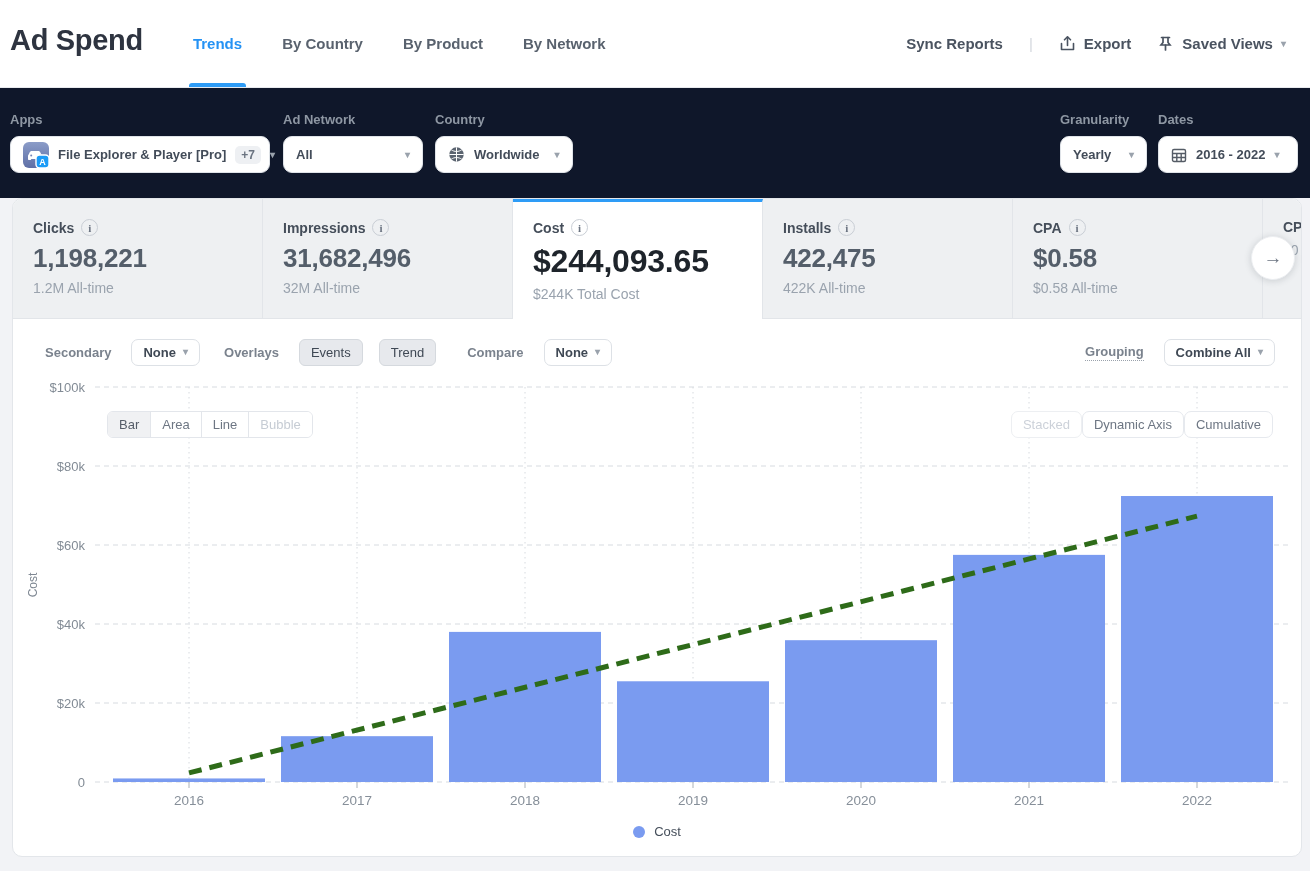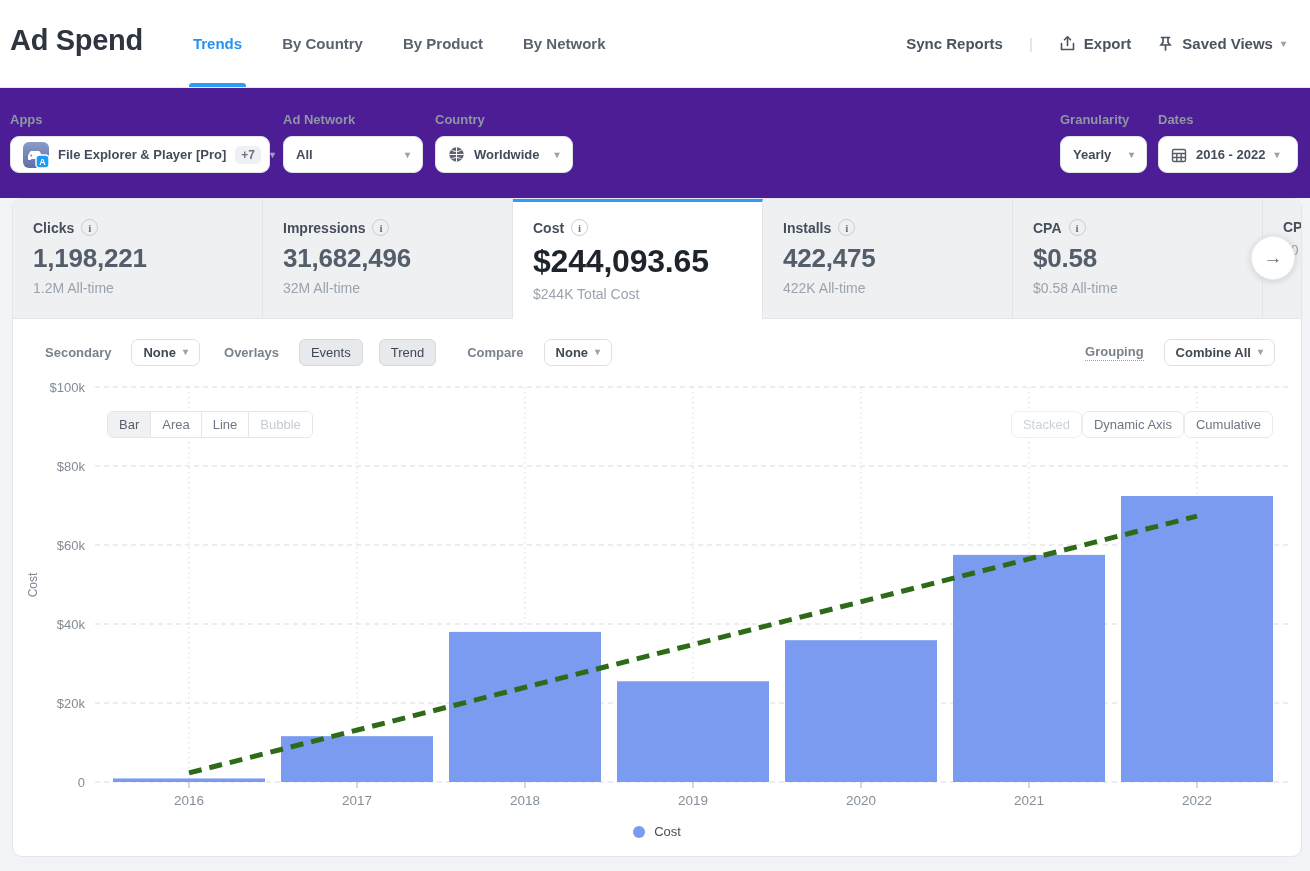--- a/index.html
+++ b/index.html
@@ -13,21 +13,21 @@
   .tab { position:relative; height:100%; display:flex; align-items:center; padding:0 20px; font-size:15px; font-weight:600; color:#59626e; cursor:pointer; }
   .tab.active { color:#2492f4; }
   .tab.active::after { content:""; position:absolute; left:16px; right:16px; bottom:0; height:4px; background:#2e9cf6; border-radius:3px 3px 0 0; }
   .header-actions { position:absolute; right:24px; top:0; height:100%; display:flex; align-items:center; gap:26px; font-size:15px; font-weight:600; color:#4a5360; }
   .header-action { display:flex; align-items:center; gap:8px; cursor:pointer; }
   .header-divider { color:#d4d8de; font-weight:400; }
   .hicon { width:17px; height:17px; display:inline-block; }
   .caret { font-size:10px; color:#9aa2ac; line-height:1; }
 
   
-  .filterbar { position:relative; height:110px; background:#4c1d95; padding:24px 10px 0 10px; }
+  .filterbar { position:relative; height:110px; background:#0f172a; padding:24px 10px 0 10px; }
   .filter-group { position:absolute; top:24px; }
   .filter-label { font-size:13px; font-weight:600; color:#8e97a3; margin-bottom:9px; }
   .filter-control { height:37px; background:#fff; border:1px solid #dfe3e8; border-radius:9px; display:flex; align-items:center; gap:9px; padding:0 12px; font-size:13px; font-weight:bold; color:#434c59; cursor:pointer; white-space:nowrap; }
   .badge { background:#eef0f3; border-radius:5px; padding:2px 6px; font-size:12px; font-weight:600; color:#6a7380; }
   .appicon { width:26px; height:26px; flex:0 0 26px; }
 
   
   .panel { position:absolute; left:12px; top:198px; width:1290px; height:659px; background:#fff; border:1px solid #e3e6ea; border-radius:10px; overflow:hidden; }
   .cards { display:flex; height:120px; }
   .card { flex:0 0 250px; background:#eef0f2; border-right:1px solid #e2e5e9; border-bottom:1px solid #e2e5e9; padding:20px 0 0 20px; overflow:hidden; white-space:nowrap; cursor:pointer; }

